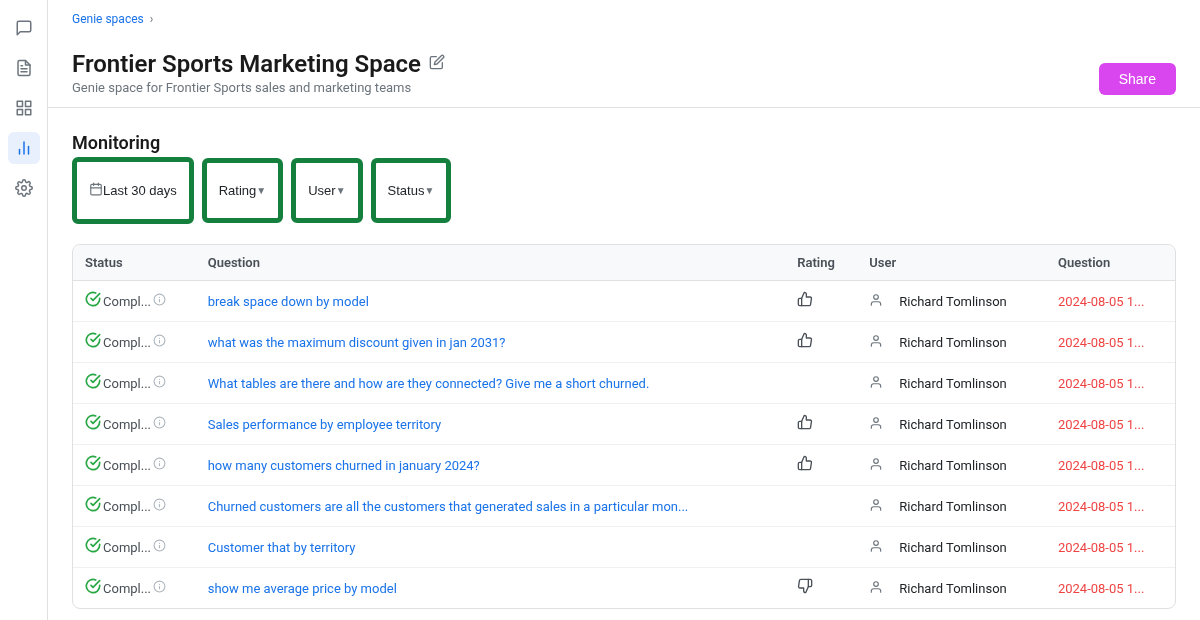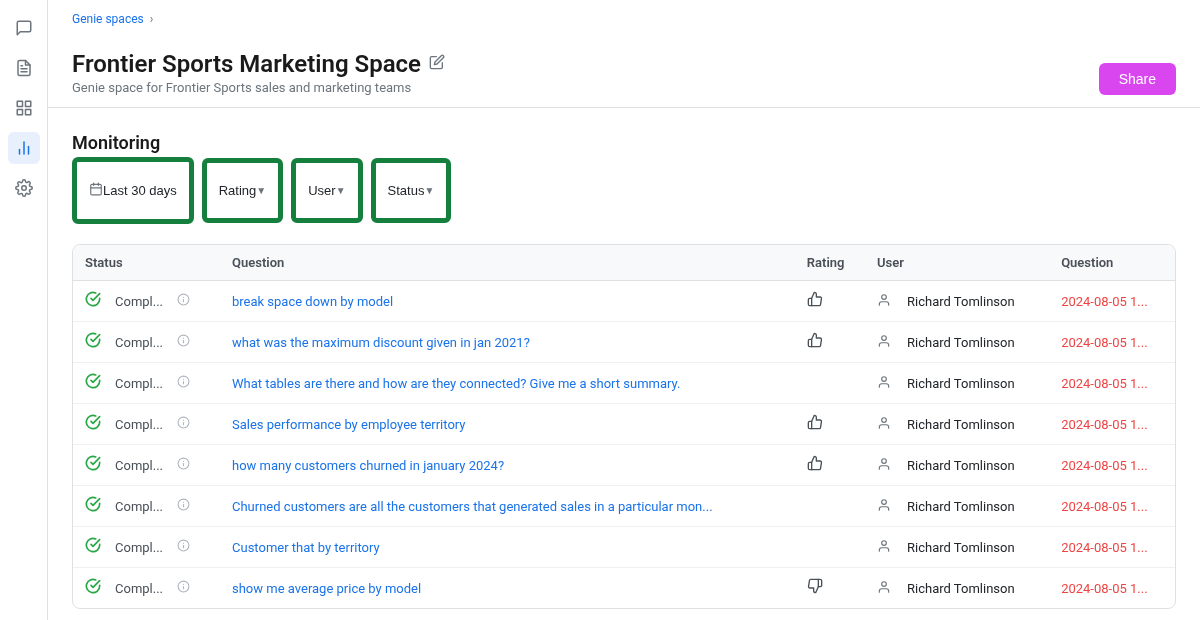--- a/index.html
+++ b/index.html
@@ -162,21 +162,21 @@
       padding: 10px 12px;
       font-size: 13px;
       border-bottom: 1px solid #f0f0f0;
       vertical-align: middle;
     }
     tr:last-child td { border-bottom: none; }
 
     .status-cell {
       display: flex;
       align-items: center;
-      gap: 14px;
+      gap: 2px;
       white-space: nowrap;
     }
     .status-check {
       color: #28a745;
       font-size: 16px;
     }
     .status-text {
       color: #495057;
       font-size: 13px;
     }
@@ -375,21 +375,21 @@
       <span class="status-text">Compl...</span>
       <span class="info-icon">
         <svg width="13" height="13" viewBox="0 0 24 24" fill="none" stroke="#adb5bd" stroke-width="2" stroke-linecap="round" stroke-linejoin="round">
           <circle cx="12" cy="12" r="10"></circle>
           <line x1="12" y1="16" x2="12" y2="12"></line>
           <line x1="12" y1="8" x2="12.01" y2="8"></line>
         </svg>
       </span>
     </div>
   </td>
-              <td><a class="question-link">what was the maximum discount given in jan 2021?</a></td>
+              <td><a class="question-link">what was the maximum discount given in jan 2031?</a></td>
               <td><span class="rating-icon">
       <svg width="16" height="16" viewBox="0 0 24 24" fill="none" stroke="#495057" stroke-width="2" stroke-linecap="round" stroke-linejoin="round">
         <path d="M14 9V5a3 3 0 0 0-3-3l-4 9v11h11.28a2 2 0 0 0 2-1.7l1.38-9a2 2 0 0 0-2-2.3H14z"></path>
         <path d="M7 22H4a2 2 0 0 1-2-2v-7a2 2 0 0 1 2-2h3"></path>
       </svg>
     </span></td>
               <td>
     <div class="user-cell">
       <span class="user-icon">
         <svg width="14" height="14" viewBox="0 0 24 24" fill="none" stroke="#6c757d" stroke-width="2" stroke-linecap="round" stroke-linejoin="round">
@@ -414,21 +414,21 @@
       <span class="status-text">Compl...</span>
       <span class="info-icon">
         <svg width="13" height="13" viewBox="0 0 24 24" fill="none" stroke="#adb5bd" stroke-width="2" stroke-linecap="round" stroke-linejoin="round">
           <circle cx="12" cy="12" r="10"></circle>
           <line x1="12" y1="16" x2="12" y2="12"></line>
           <line x1="12" y1="8" x2="12.01" y2="8"></line>
         </svg>
       </span>
     </div>
   </td>
-              <td><a class="question-link">What tables are there and how are they connected? Give me a short summary.</a></td>
+              <td><a class="question-link">What tables are there and how are they connected? Give me a short churned.</a></td>
               <td><span></span></td>
               <td>
     <div class="user-cell">
       <span class="user-icon">
         <svg width="14" height="14" viewBox="0 0 24 24" fill="none" stroke="#6c757d" stroke-width="2" stroke-linecap="round" stroke-linejoin="round">
           <path d="M20 21v-2a4 4 0 0 0-4-4H8a4 4 0 0 0-4 4v2"></path>
           <circle cx="12" cy="7" r="4"></circle>
         </svg>
       </span>
       <span>Richard Tomlinson</span>

